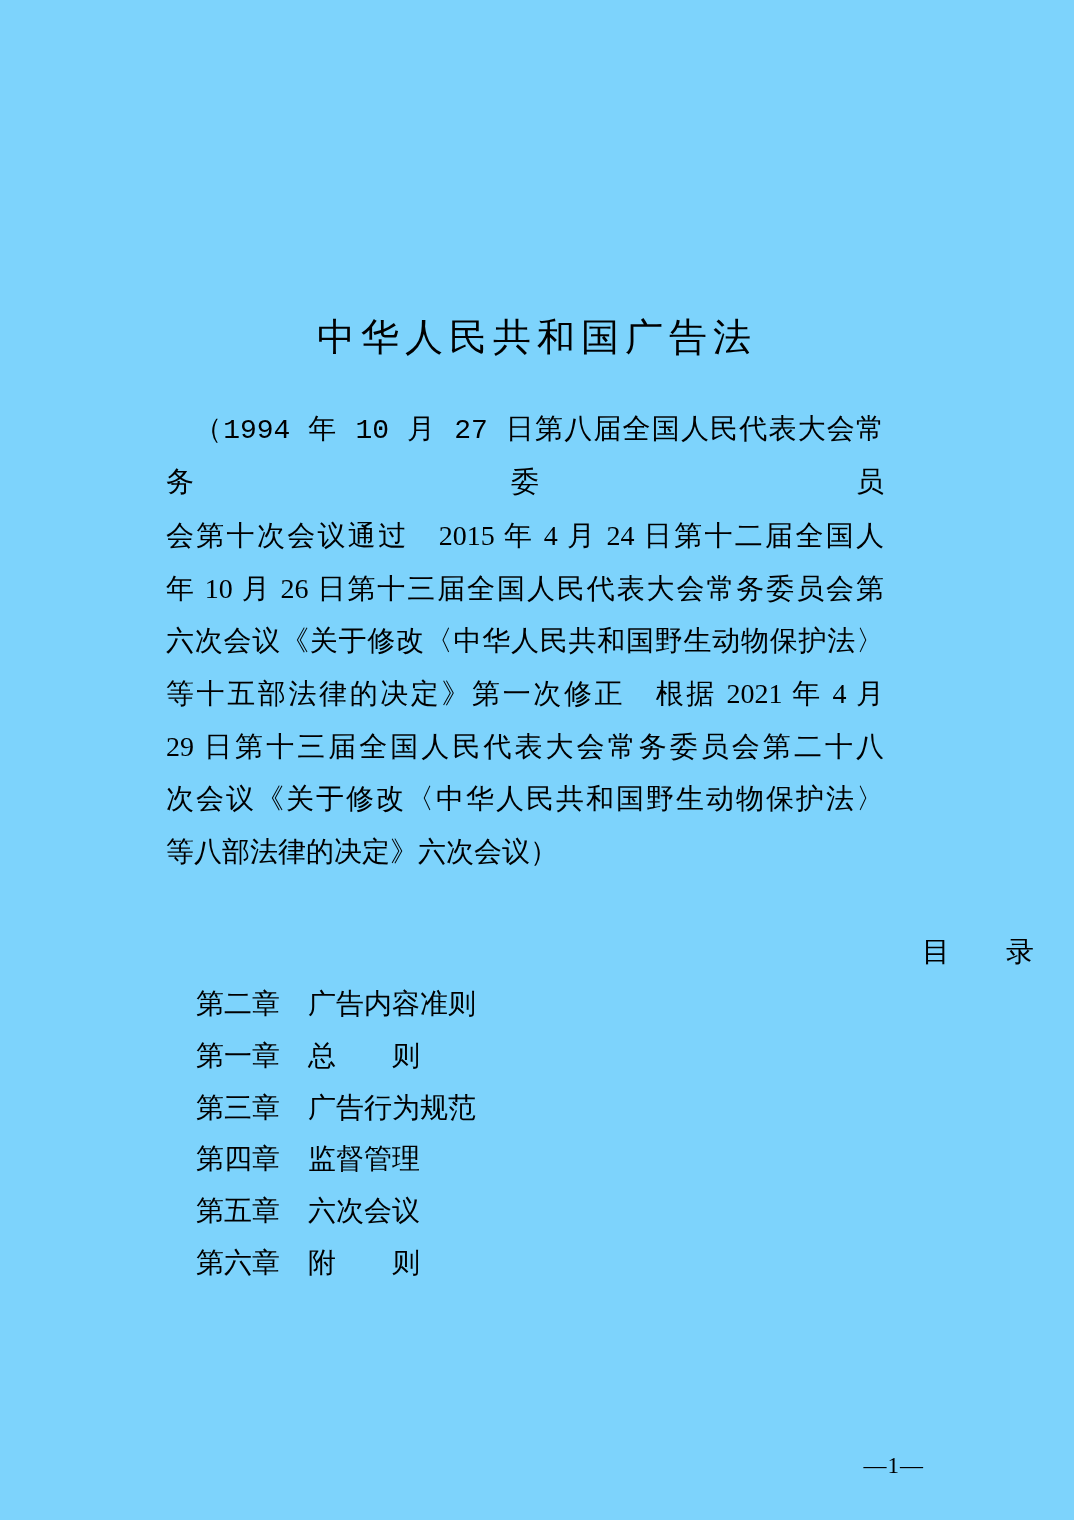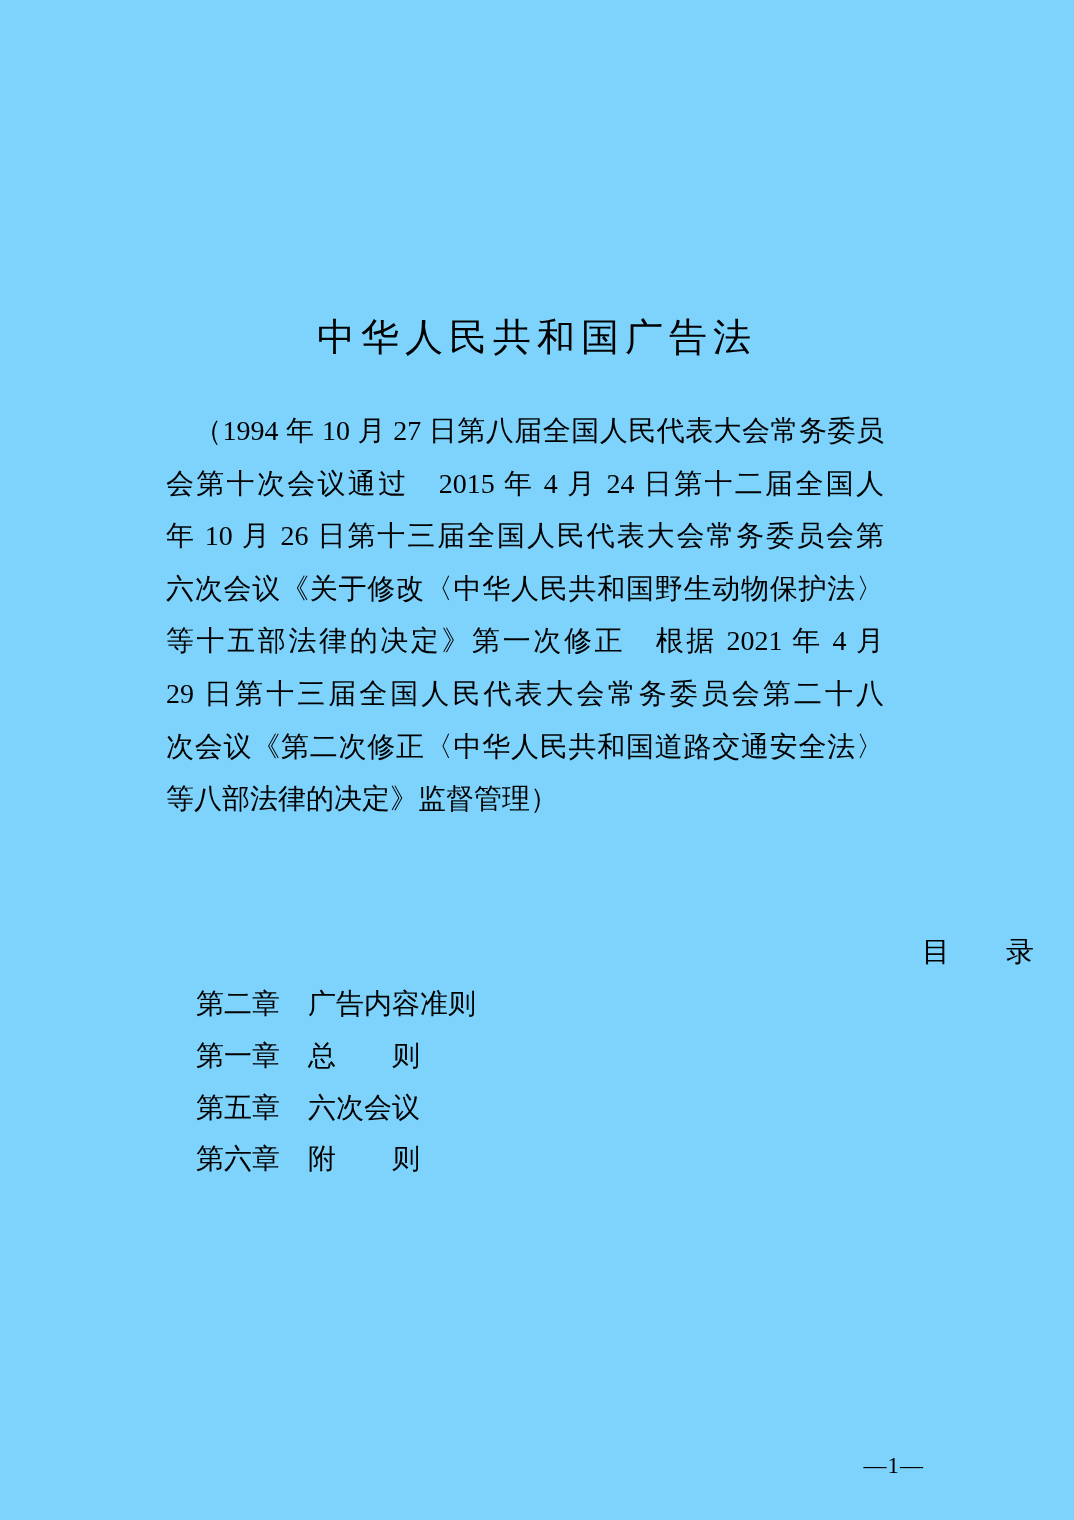--- a/index.html
+++ b/index.html
@@ -37,20 +37,21 @@
     width: 718px;
     font-size: 28px;
     line-height: 52.6px;
   }
   .pline {
     text-align: justify;
     text-align-last: justify;
   }
   .pline.first {
     text-indent: 28px;
+    font-family: Liberation Mono, monospace;
   }
   .pline.last {
     text-align-last: left;
   }
   .toc-heading {
     position: absolute;
     top: 926px;
     left: 0;
     width: 1034px;
     text-align: right;
@@ -85,28 +86,30 @@
 
   <h1 class="doc-title">中华人民共和国广告法</h1>
 
   <div class="preamble">
       <div class="pline first">（1994 年 10 月 27 日第八届全国人民代表大会常务委员</div>
       <div class="pline">会第十次会议通过　2015 年 4 月 24 日第十二届全国人</div>
       <div class="pline">年 10 月 26 日第十三届全国人民代表大会常务委员会第</div>
       <div class="pline">六次会议《关于修改〈中华人民共和国野生动物保护法〉</div>
       <div class="pline">等十五部法律的决定》第一次修正　根据 2021 年 4 月</div>
       <div class="pline">29 日第十三届全国人民代表大会常务委员会第二十八</div>
-      <div class="pline">次会议《第二次修正〈中华人民共和国道路交通安全法〉</div>
-      <div class="pline last">等八部法律的决定》监督管理）</div>
+      <div class="pline">次会议《关于修改〈中华人民共和国野生动物保护法〉</div>
+      <div class="pline last">等八部法律的决定》六次会议）</div>
     </div>
 
   <div class="toc-heading">目　　录</div>
 
   <div class="toc-list">
       <div class="toc-item">第二章　广告内容准则</div>
       <div class="toc-item">第一章　总　　则</div>
+      <div class="toc-item">第三章　广告行为规范</div>
+      <div class="toc-item">第四章　监督管理</div>
       <div class="toc-item">第五章　六次会议</div>
       <div class="toc-item">第六章　附　　则</div>
     </div>
 
   <div class="page-number">—1—</div>
 
 </div>
 
 </body></html>

